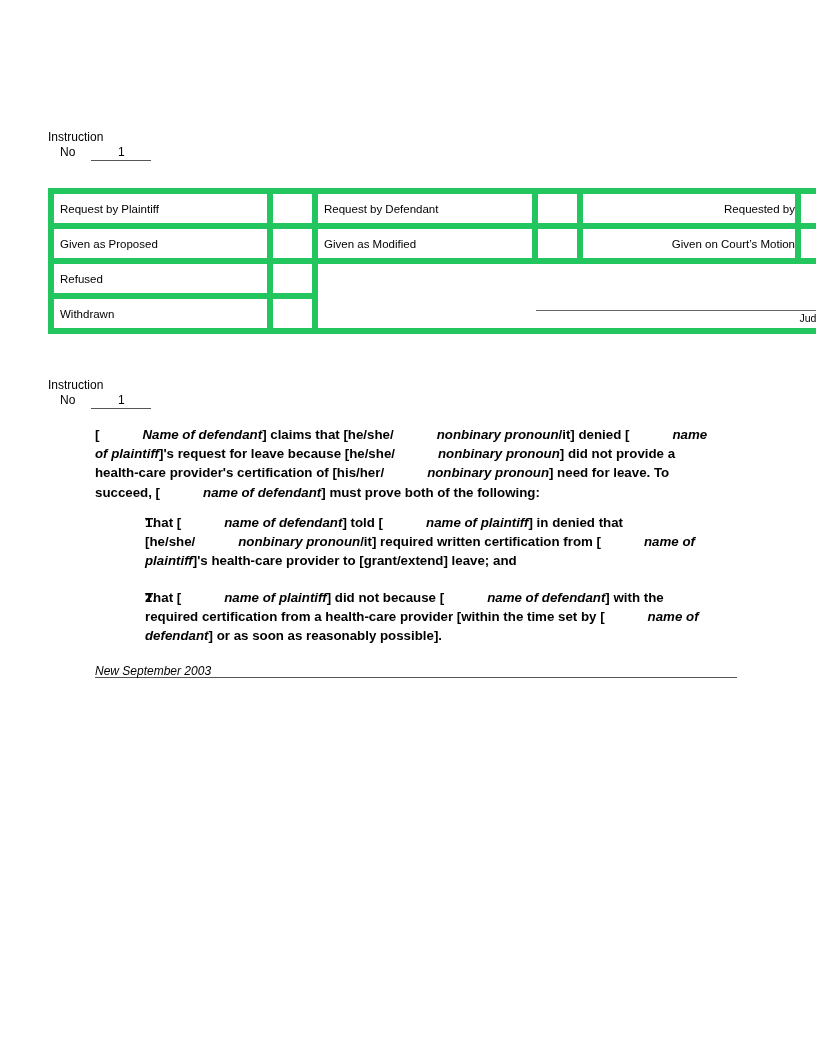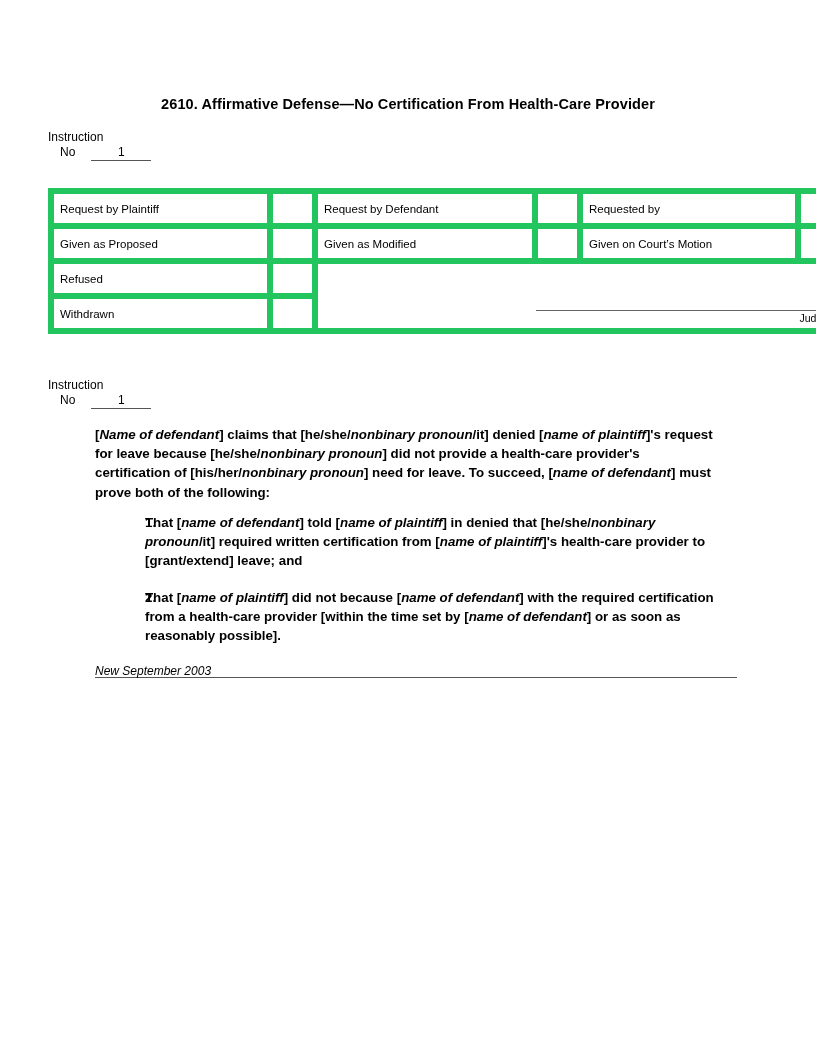--- a/index.html
+++ b/index.html
@@ -72,21 +72,21 @@
   .form-table td {
     border: 6px solid #22c55e;
     padding: 0 0 0 6px;
     vertical-align: middle;
     height: 29px;
     font-size: 11.5px;
   }
   .col-label   { width: 207px; }
   .col-box     { width: 33px; }
   .col-label2  { width: 208px; margin-left: 44px; }
-  .col-label3  { width: 206px; }
+  .col-label3  { width: 206px; text-align: right; }
   .col-box-end { width: 33px; }
 
   .merged-cell {
     position: relative;
     padding: 8px !important;
     vertical-align: bottom;
   }
   .sig-wrap {
     position: absolute;
     right: 12px;
@@ -112,20 +112,21 @@
     top: 425px;
     width: 622px;
     font-size: 13.3px;
     font-weight: bold;
     line-height: 19.2px;
     text-align: left;
   }
   .body-text em, .num-item em {
     font-style: italic;
     font-weight: bold;
+    padding-left: 43px;
   }
 
   .num-list {
     position: absolute;
     left: 95px;
     top: 513px;
     width: 625px;
   }
   .num-item {
     display: flex;
@@ -158,21 +159,20 @@
     font-family: Liberation Sans, sans-serif;
     font-style: italic;
     font-size: 12px;
   }
 </style>
 </head>
 <body>
 
 <div class="page">
 
-  <div class="doc-title">2610. Affirmative Defense—No Certification From Health-Care Provider</div>
 
   <div class="instr-block" style="left:48px; top:130px;">
     <span class="lbl-1">Instruction</span>
     <span class="instr-row">
       <span class="instr-no-word">No</span>
       <span class="instr-line">1</span>
     </span>
   </div>
 
   <table class="form-table">

